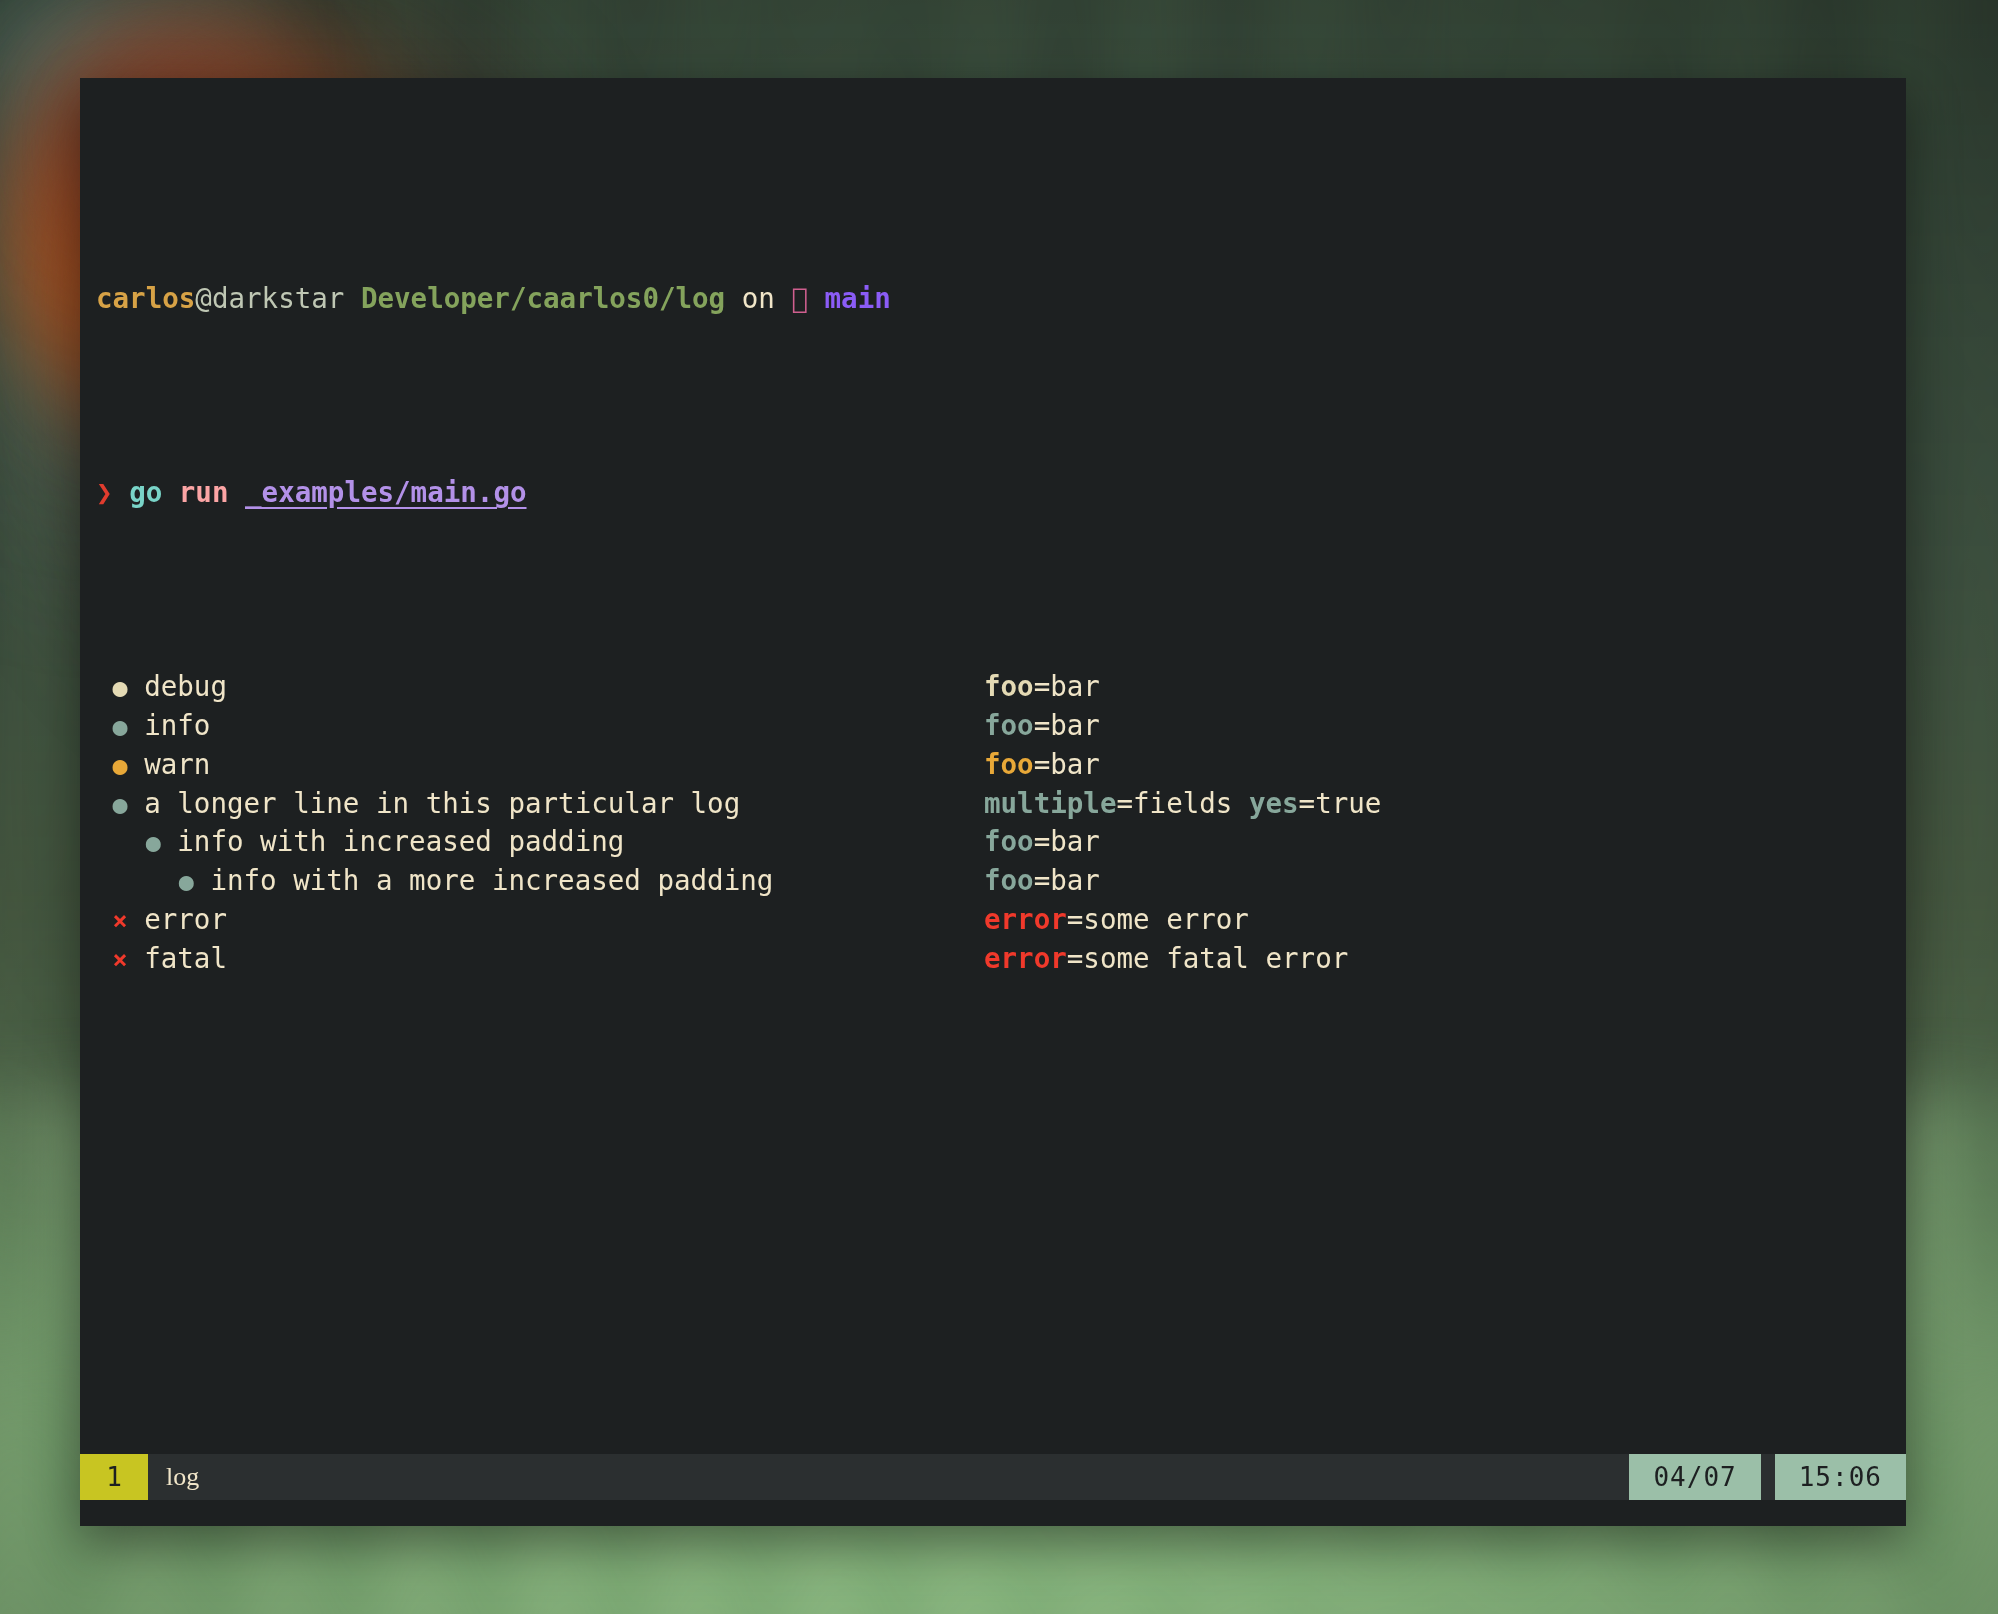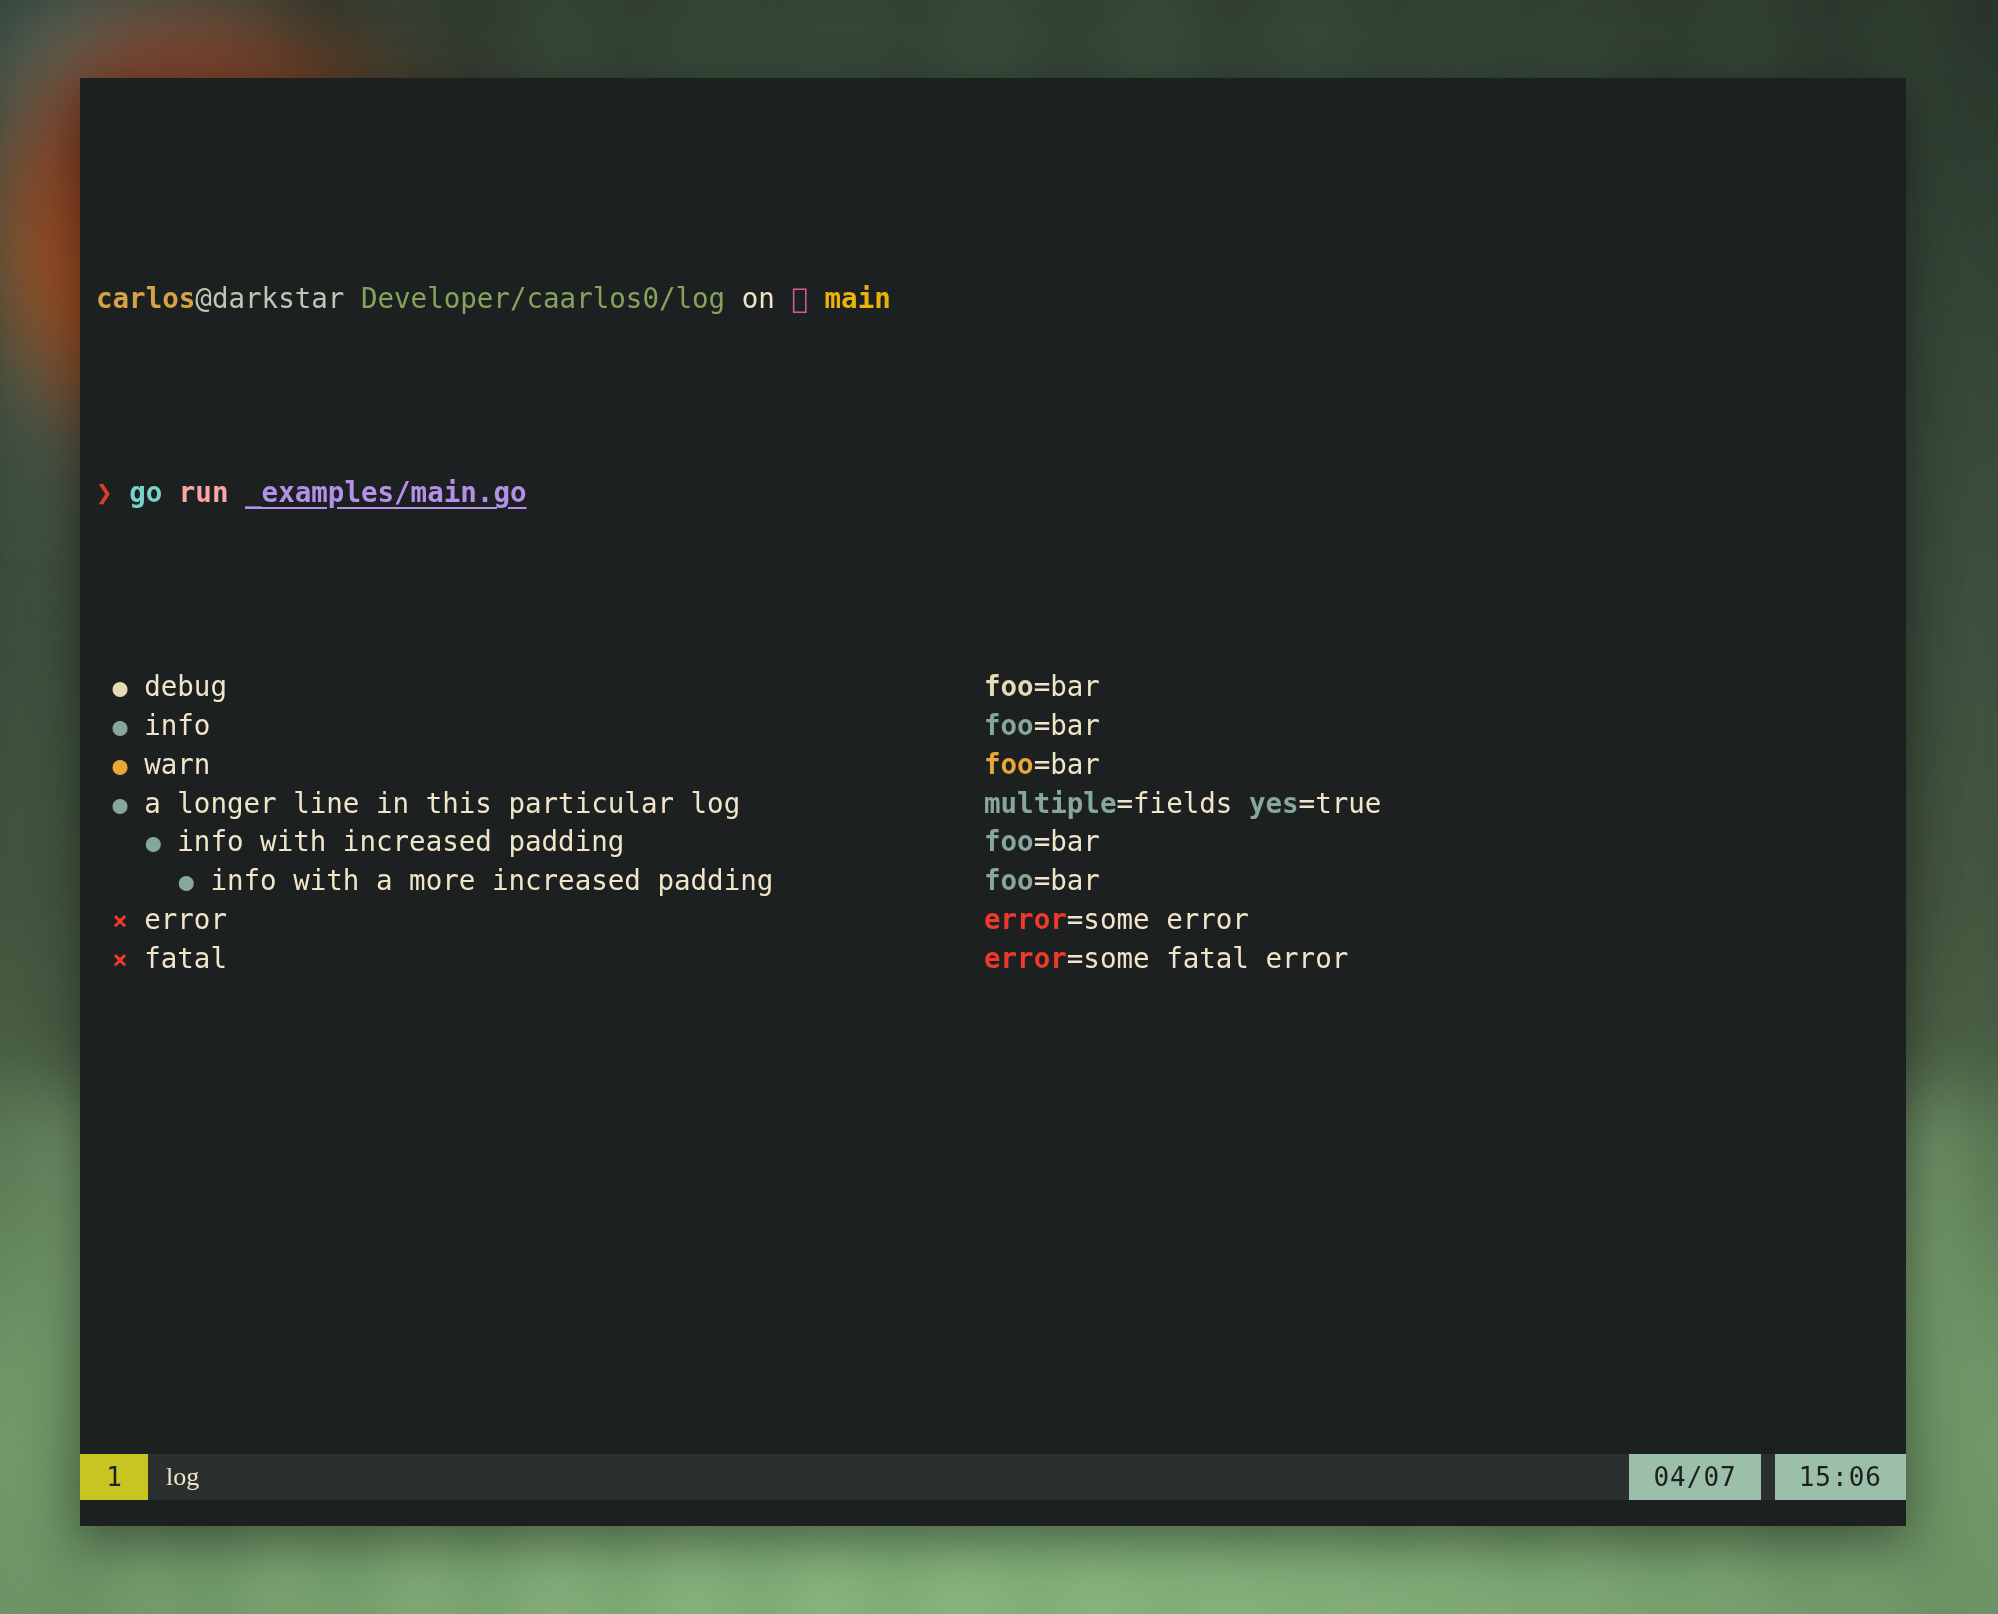--- a/index.html
+++ b/index.html
@@ -194,23 +194,23 @@
     position: absolute;
     left: 888px;
     top: 0;
     white-space: pre;
   }
 
   
   .c-user    { color: #d7a246; font-weight: bold; }
   .c-at      { color: #bfc7b4; }
   .c-host    { color: #bfc7b4; }
-  .c-path    { color: #84a35c; font-weight: normal; }
+  .c-path    { color: #84a35c; font-weight: bold; }
   .c-on      { color: #f0e5c8; }
-  .c-branch  { color: #eab308; font-weight: bold; }
+  .c-branch  { color: #8b5cf6; font-weight: bold; }
   .c-bicon   { color: #cf5f8f; }
   .c-prompt  { color: #e03c2e; font-weight: bold; }
   .c-cmd     { color: #79d4c8; font-weight: bold; }
   .c-arg     { color: #fca5a5; font-weight: bold; }
   .c-file    { color: #b391e8; font-weight: bold; text-decoration: underline; text-underline-offset: 5px; }
   .c-text    { color: #f0e5c8; }
   .c-debug   { color: #e4dab4; }
   .c-info    { color: #87a79b; }
   .c-warn    { color: #e8a838; }
   .c-err     { color: #f0392b; font-weight: bold; }

